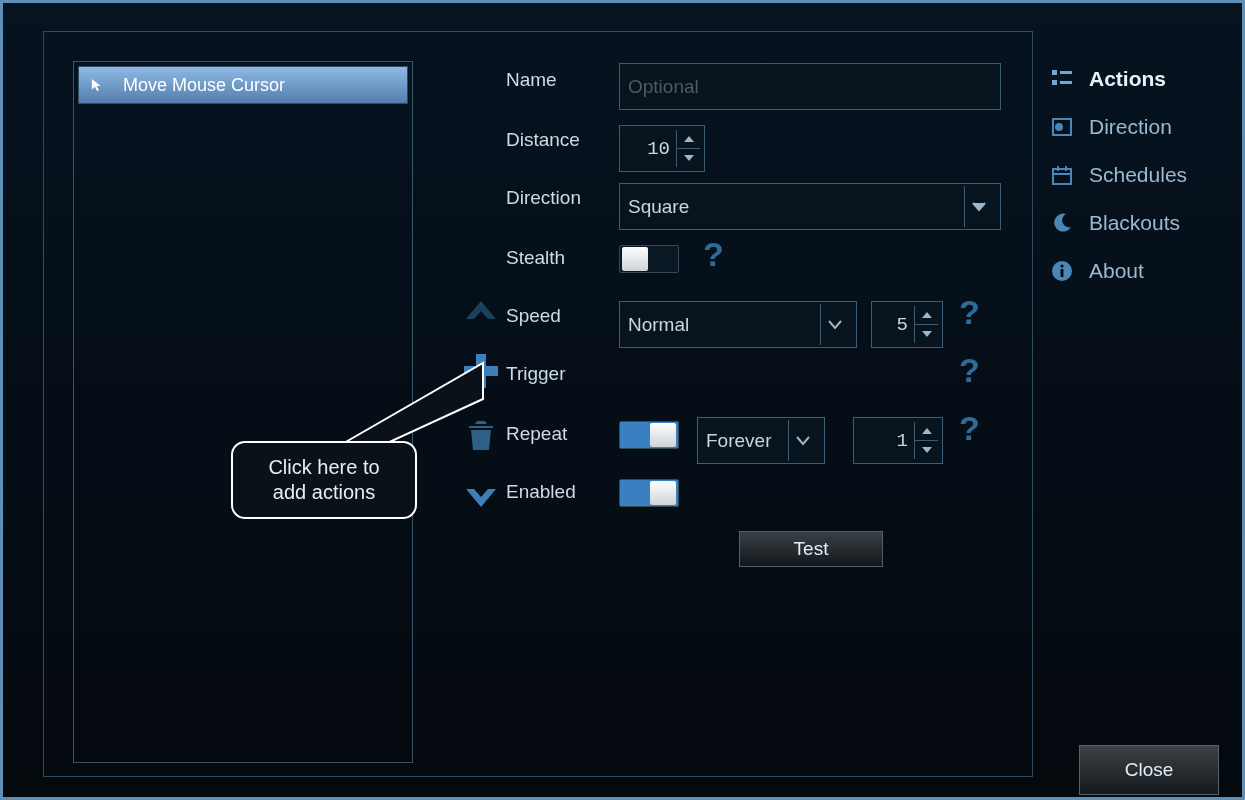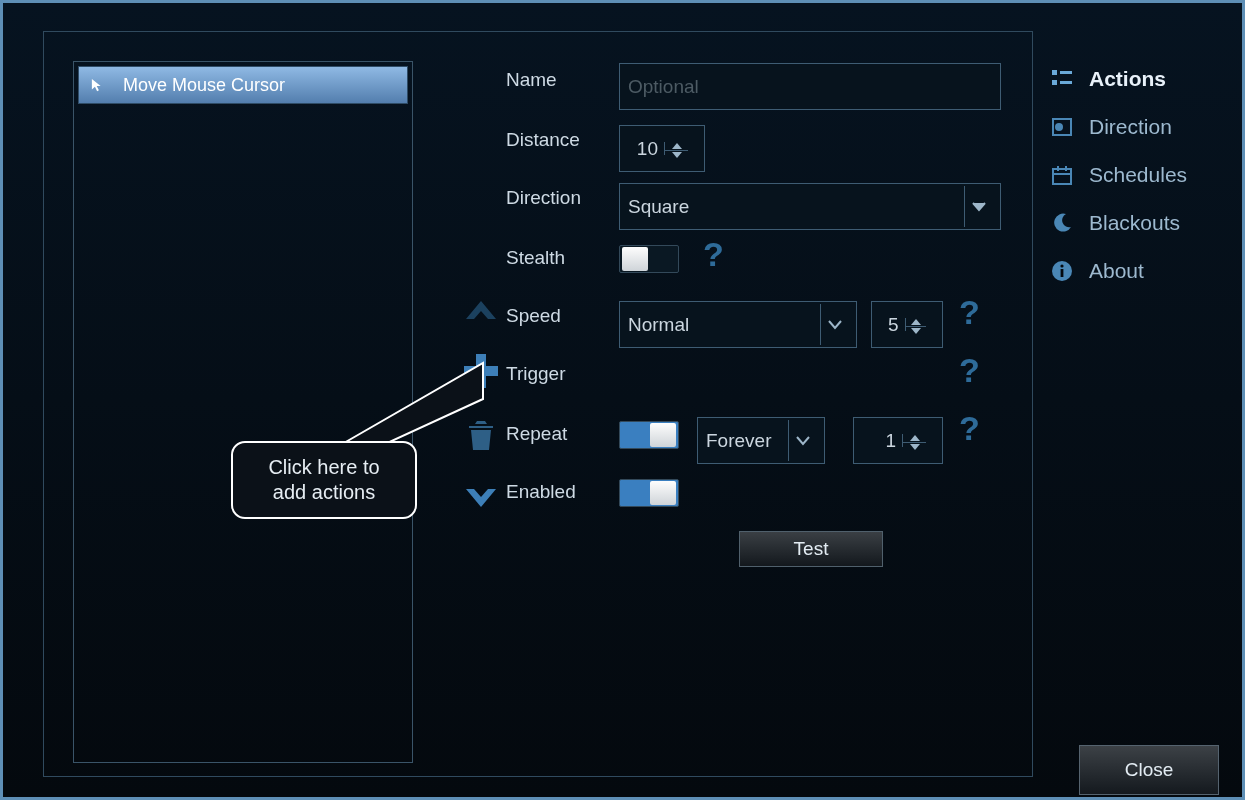--- a/index.html
+++ b/index.html
@@ -52,21 +52,21 @@
     background:#07131d;
     border:1px solid #3e5c73;
     color:#cbd6df;
     height:47px;
     font-size:19px;
     padding:2px 8px;
   }
   .txt::placeholder { color:#4d5b64; }
   .combo { display:flex; align-items:center; justify-content:space-between; cursor:pointer; }
   .combo .chev { width:28px; height:100%; display:flex; align-items:center; justify-content:center; border-left:1px solid #3e5c73; }
-  .spin { display:flex; align-items:center; padding:16px; }
+  .spin { display:flex; align-items:center; padding:4px;font-family:Liberation Mono, monospace; }
   .spin .val { flex:1; text-align:right; padding-right:6px; }
   .spin .updn { width:24px; height:100%; display:flex; flex-direction:column; border-left:1px solid #3e5c73; }
   .spin .updn div { flex:1; display:flex; align-items:center; justify-content:center; cursor:pointer; }
   .spin .updn div:first-child { border-bottom:1px solid #3e5c73; }
 
   
   .toggle { width:60px; height:28px; background:#0a1823; border:1px solid #33495a; border-radius:2px; position:relative; cursor:pointer; }
   .toggle.on { background:#3a7fc0; }
   .toggle .knob { position:absolute; top:1px; width:26px; height:24px; background:linear-gradient(#fdfdfd,#cfd4d9); border-radius:2px; }
   .toggle.off .knob { left:2px; }

